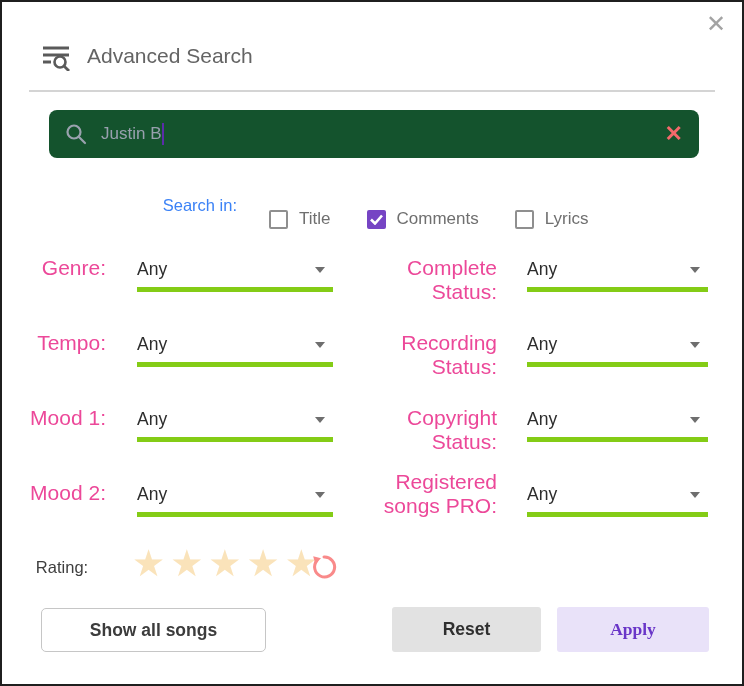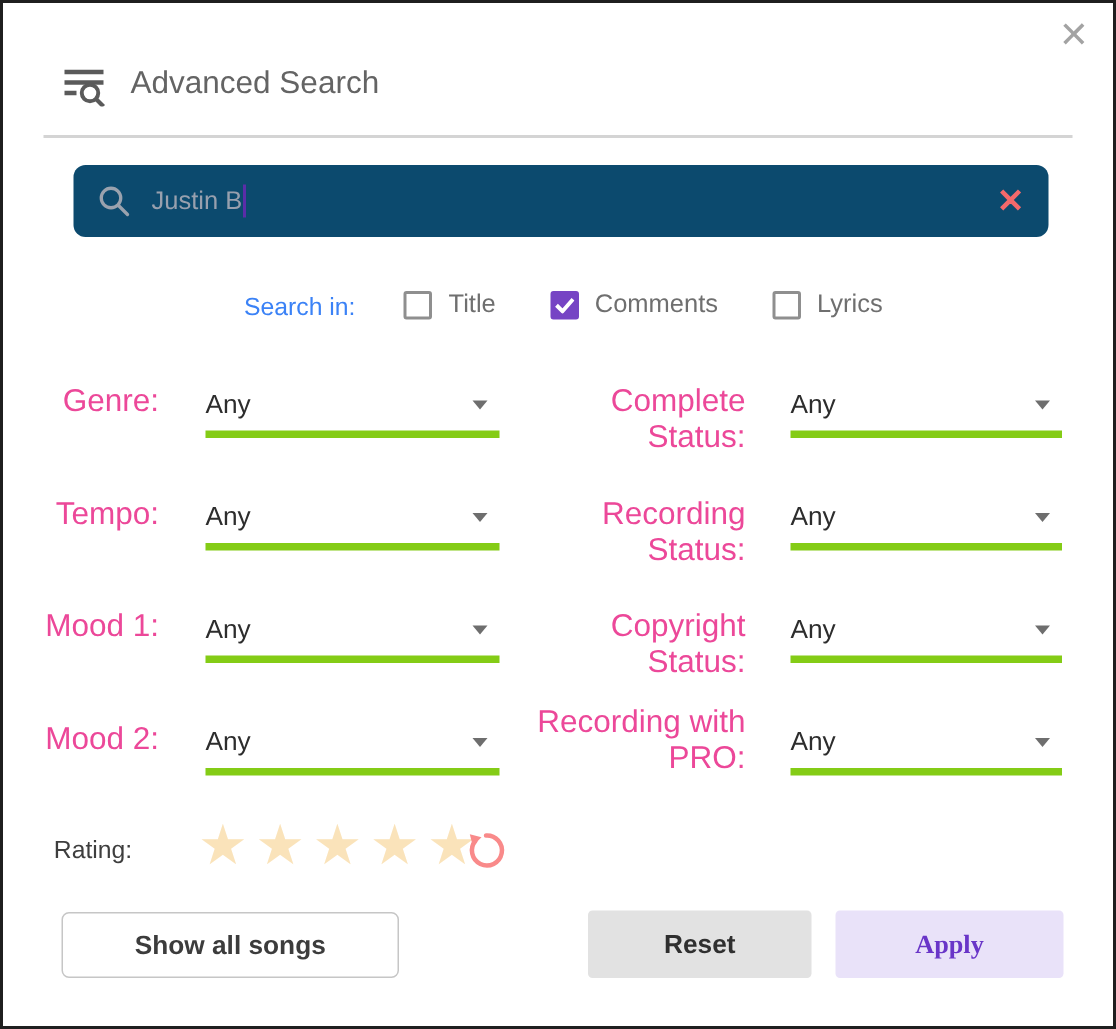--- a/index.html
+++ b/index.html
@@ -7,29 +7,29 @@
   .window{
     position:relative;width:744px;height:686px;background:#ffffff;
     border:2px solid #1f1f1f;overflow:hidden;
   }
   
   .close-btn{position:absolute;top:10px;right:16px;font-size:24px;line-height:24px;color:#a3a3a3;cursor:pointer;font-weight:400;}
   .hdr-icon{position:absolute;left:40px;top:41px;width:28px;height:28px;}
   .page-title{position:absolute;left:85px;top:42px;font-size:21px;color:#646464;}
   .hdr-divider{position:absolute;left:27px;right:27px;top:88px;height:2px;background:#d4d4d4;}
   
-  .search-box{position:absolute;left:47px;top:108px;width:650px;height:48px;background:#0c4a6e;border-radius:8px;display:flex;align-items:center;padding:0 16px;}
+  .search-box{position:absolute;left:47px;top:108px;width:650px;height:48px;background:#14532d;border-radius:8px;display:flex;align-items:center;padding:0 16px;}
   .search-glass{width:22px;height:22px;margin-right:14px;flex:0 0 auto;}
   .search-text{font-size:17px;color:#98a0ae;white-space:pre;}
   .caret{display:inline-block;width:2px;height:22px;background:#5b2da8;vertical-align:middle;margin-left:1px;}
   .clear-x{margin-left:auto;color:#f4696b;font-size:22px;font-weight:600;line-height:22px;cursor:pointer;}
   
   .searchin-label{position:absolute;left:115px;top:194px;width:120px;text-align:right;font-size:16.5px;color:#3b82f6;}
   .searchin-row{position:absolute;left:267px;top:191px;display:flex;gap:36px;align-items:center;}
-  .cb-item{display:flex;align-items:center;gap:11px;cursor:pointer;}
+  .cb-item{display:flex;align-items:center;gap:11px;cursor:pointer;margin-top:16px;}
   .cb{width:19px;height:19px;border:2px solid #8f8f8f;border-radius:2px;background:#fff;display:flex;align-items:center;justify-content:center;}
   .cb svg{display:none;}
   .cb.checked{background:#7644c4;border-color:#7644c4;}
   .cb.checked svg{display:block;}
   .cb-label{font-size:17px;color:#6f6f6f;}
   
   .flabel{position:absolute;text-align:right;font-size:21px;color:#ec4899;line-height:24px;}
   .flabel.l{left:16px;width:88px;}
   .flabel.r{left:345px;width:150px;}
   .dd{position:absolute;height:34px;border-bottom:5px solid #84cc16;cursor:pointer;}
@@ -125,21 +125,21 @@
   <div class="dd r" style="top:406px">
     <span class="dd-value">Any</span>
     <span class="dd-arrow"></span>
   </div>
 
   <div class="flabel l" style="top:479px">Mood 2:</div>
   <div class="dd l" style="top:481px">
     <span class="dd-value">Any</span>
     <span class="dd-arrow"></span>
   </div>
-  <div class="flabel r" style="top:468px">Recording with PRO:</div>
+  <div class="flabel r" style="top:468px">Registered songs PRO:</div>
   <div class="dd r" style="top:481px">
     <span class="dd-value">Any</span>
     <span class="dd-arrow"></span>
   </div>
 
   <div class="rating-label">Rating:</div>
   <div class="stars">★★★★★</div>
   <svg class="rating-reset" viewBox="0 0 28 28">
     <path d="M 7 7.5 A 10 10 0 1 0 14 4" fill="none" stroke="#f98a8a" stroke-width="3" stroke-linecap="round"></path>
     <polygon points="3.2,3.2 11,5.2 5.2,11" fill="#f98a8a"></polygon>

